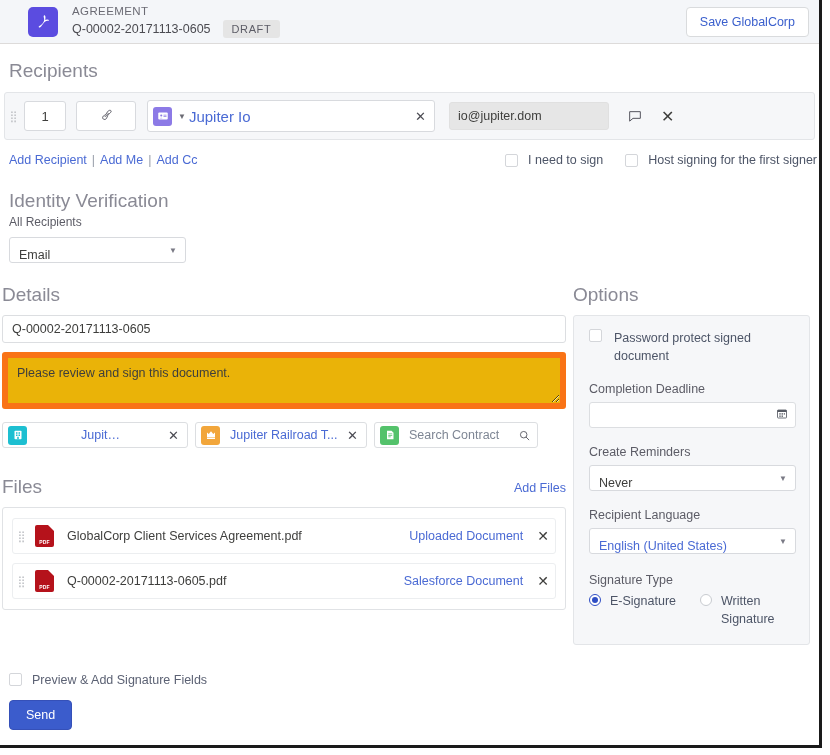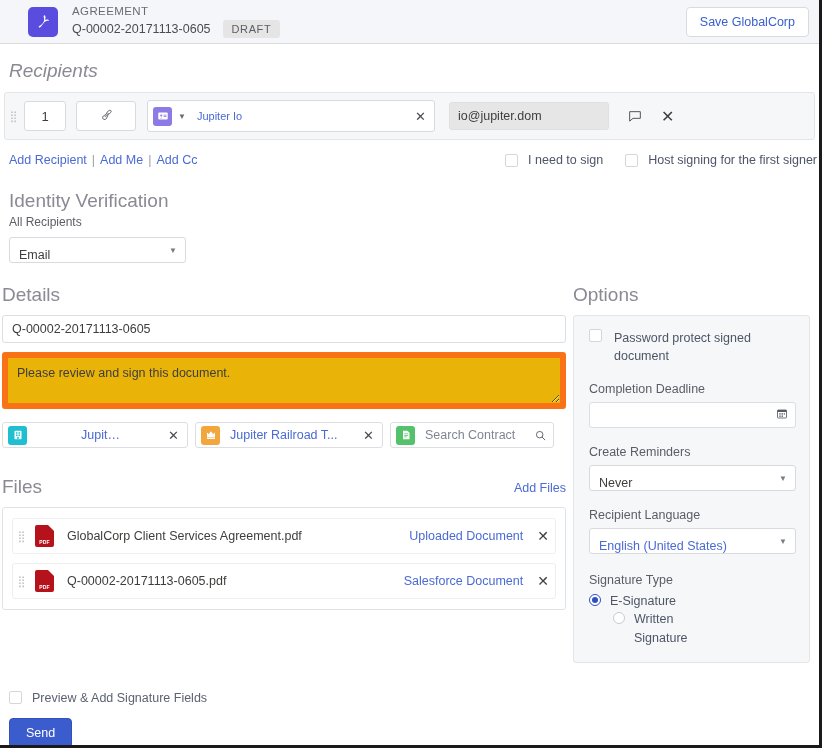--- a/index.html
+++ b/index.html
@@ -71,21 +71,21 @@
   
   .sec-h {
     font-size: 19px;
     font-weight: 400;
     color: #8a8a95;
     margin: 0;
     padding: 0;
   }
   a.lnk { color: #4a6ad4; text-decoration: none; font-size: 12.5px; }
   
-  #recipients-heading { margin: 16px 0 10px 9px; font-style: italic; }
+  #recipients-heading { margin: 16px 0 10px 9px; }
   .rec-strip {
     background: #f6f7f9;
     border: 1px solid #e3e5e8;
     border-radius: 3px;
     height: 48px;
     display: flex;
     align-items: center;
     padding: 0 6px 0 4px;
     margin: 0 4px;
   }
@@ -116,21 +116,21 @@
   .chip-ico {
     width: 19px; height: 19px; border-radius: 3px;
     display: flex; align-items: center; justify-content: center;
     flex: 0 0 auto;
   }
   .ico-purple { background: #8c7ae6; }
   .caret {
     margin-left: 6px; font-size: 8px; color: #6b6b74;
   }
   .lookup-val {
-    margin-left: 11px; font-size: 11px; color: #4a6ad4;
+    margin-left: 3px; font-size: 15px; color: #4a6ad4;
     white-space: nowrap; overflow: hidden; text-overflow: ellipsis;
     flex: 1 1 auto;
   }
   .x-sm { color: #4a4a52; font-size: 13px; cursor: pointer; padding: 0 2px; }
   .email-box {
     margin-left: 14px; width: 160px; height: 28px;
     background: #e6e6e6; border: 1px solid #e0e0e0; border-radius: 3px;
     display: flex; align-items: center; padding: 0 8px;
     font-size: 12.5px; color: #3e3e3c;
   }
@@ -180,21 +180,21 @@
     padding: 7px 9px; resize: both; line-height: 1.35;
   }
   .lk-row { display: flex; margin-top: 9px; }
   .lk {
     height: 26px; background: #fff;
     border: 1px solid #dcdee1; border-radius: 3px;
     display: flex; align-items: center; padding: 0 6px 0 5px;
   }
   .lk + .lk { margin-left: 7px; }
   .lk-1 { width: 186px; gap: 44px; }
-  .lk-2 { width: 188px; }
+  .lk-2 { width: 172px; }
   .lk-3 { width: 164px; }
   .ico-teal { background: #1dbfd1; }
   .ico-orange { background: #f2a63b; }
   .ico-green { background: #54c26b; }
   .lk-val { margin-left: 10px; font-size: 12.5px; color: #4a6ad4;
             white-space: nowrap; overflow: hidden; text-overflow: ellipsis; flex: 1 1 auto; }
   .lk-ph { margin-left: 10px; font-size: 12.5px; color: #7e8694; flex: 1 1 auto; }
   
   .files-hd { display: flex; align-items: flex-end; margin: 28px 0 9px 0; }
   .files-hd .sec-h { flex: 0 0 auto; }
@@ -233,21 +233,21 @@
   .opt-cbx-lab { font-size: 12.5px; color: #4d5567; margin-left: 12px; line-height: 1.45; }
   .opt-lab { font-size: 12.5px; color: #5c5c66; margin: 17px 0 6px 0; }
   .date-input {
     position: relative; height: 26px; background: #fff;
     border: 1px solid #dcdee1; border-radius: 3px;
     display: flex; align-items: center; padding: 0 26px 0 9px;
     font-size: 12.5px; color: #3e3e3c;
   }
   .date-input .cal { position: absolute; right: 7px; top: 50%; transform: translateY(-50%); }
   .sig-lab { font-size: 12.5px; color: #5c5c66; margin: 19px 0 5px 0; }
-  .radios { display: flex; flex-direction: column; }
+  .radios { display: flex; }
   .radio-item { display: flex; align-items: flex-start; }
   .radio-item + .radio-item { margin-left: 24px; }
   .rad {
     width: 12px; height: 12px; border-radius: 50%;
     border: 1px solid #c8cbd0; background: #fff; flex: 0 0 auto;
     margin-top: 2px; cursor: pointer; position: relative;
   }
   .rad.on { border-color: #2f4ec4; }
   .rad.on::after {
     content: ""; position: absolute; left: 2px; top: 2px;

